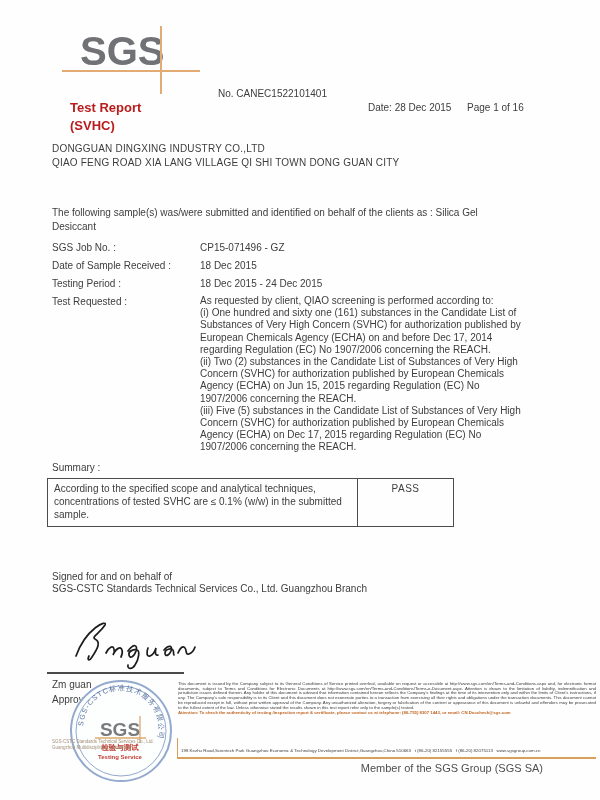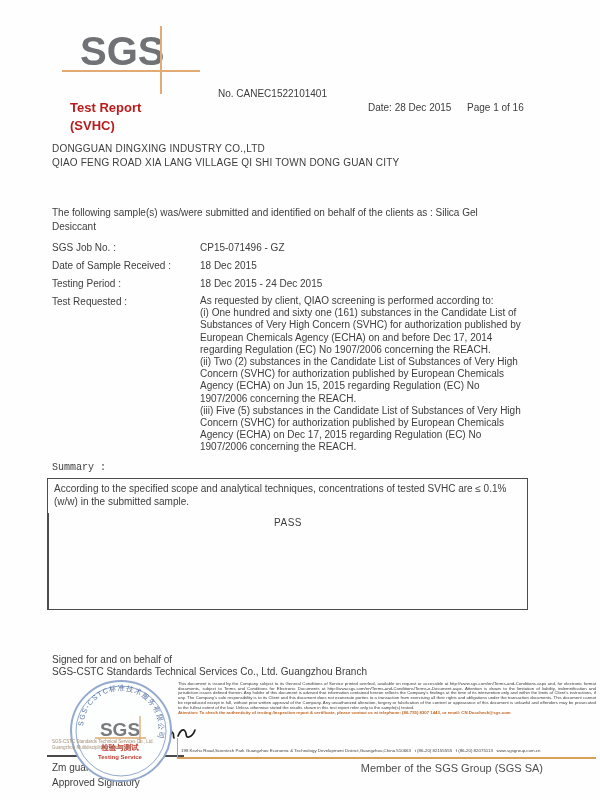--- a/index.html
+++ b/index.html
@@ -28,25 +28,24 @@
   .content { position:absolute; left:52px; top:142px; width:470px; font-size:10px; line-height:14px; color:#3d3d3d; }
   .client-line { letter-spacing:0.2px; }
   .sample-intro { margin-top:36px; }
   .info { margin-top:7px; }
   .info-row { display:flex; min-height:18px; }
   .info-label { width:148px; flex:0 0 148px; }
   .info-value { flex:1; }
   .tr-paras { line-height:12.2px; }
   .tr-paras .para { margin:0; }
   .results-row { margin-top:9px; }
-  .summary-label { margin-top:7px;font-family:Liberation Mono, monospace; }
+  .summary-label { margin-top:7px; }
   .summary-table {
-    margin-top:3px; margin-left:-5px; width:481px; display:flex;
+    margin-top:3px; margin-left:-5px; width:407px; display:flex;
     border:1px solid #4c4c4c;
-    flex-direction:column;
   }
   .summary-cell-text { flex:1; padding:3px 8px 5px 6px; line-height:13px; }
   .summary-cell-verdict {
     flex:0 0 96px; border-left:1px solid #4c4c4c; text-align:center;
     padding-top:3px; letter-spacing:0.5px;
   }
   .signed-block { margin-top:44px; line-height:12.5px; }
 
   .sig-svg { display:block; margin-top:16px; margin-left:10px; }
   .sig-line { margin-top:2px; margin-left:-5px; width:137px; height:2px; background:#4a4a4a; }

